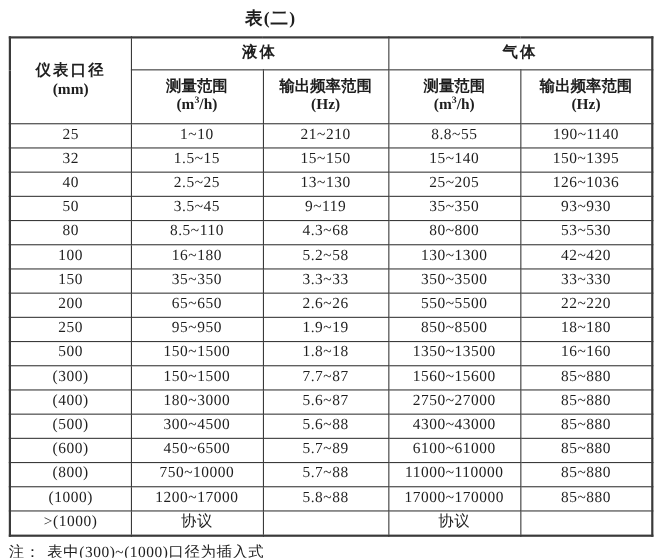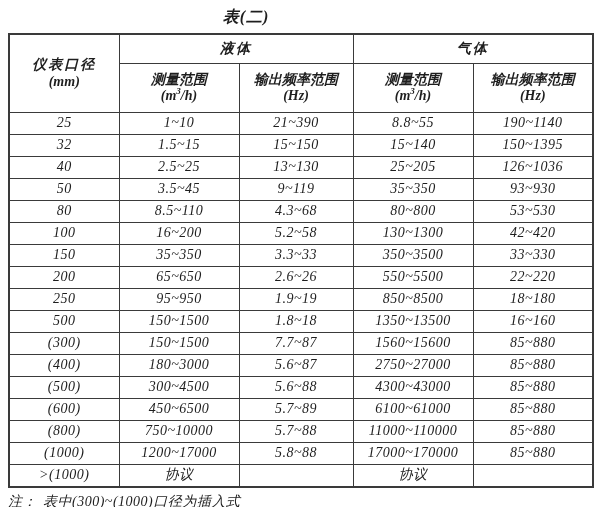--- a/index.html
+++ b/index.html
@@ -9,21 +9,20 @@
     width: 600px;
     height: 507px;
     font-family: "Liberation Serif", "DejaVu Serif", serif;
     color: #1e1e1e;
     overflow: hidden;
   }
   .page {
     width: 492px;
     height: 507px;
     position: relative;
-    font-style: italic;
   }
   .title {
     padding-top: 5px;
     height: 24px;
     display: flex;
     justify-content: center;
     align-items: center;
     gap: 34px;
     font-size: 16px;
     font-weight: bold;
@@ -100,21 +99,21 @@
         <th>
           <div>输出频率范围</div>
           <div class="unit">(Hz)</div>
         </th>
       </tr>
     </thead>
     <tbody>
         <tr>
           <td>25</td>
           <td>1~10</td>
-          <td>21~390</td>
+          <td>21~210</td>
           <td>8.8~55</td>
           <td>190~1140</td>
         </tr>
         <tr>
           <td>32</td>
           <td>1.5~15</td>
           <td>15~150</td>
           <td>15~140</td>
           <td>150~1395</td>
         </tr>
@@ -134,21 +133,21 @@
         </tr>
         <tr>
           <td>80</td>
           <td>8.5~110</td>
           <td>4.3~68</td>
           <td>80~800</td>
           <td>53~530</td>
         </tr>
         <tr>
           <td>100</td>
-          <td>16~200</td>
+          <td>16~180</td>
           <td>5.2~58</td>
           <td>130~1300</td>
           <td>42~420</td>
         </tr>
         <tr>
           <td>150</td>
           <td>35~350</td>
           <td>3.3~33</td>
           <td>350~3500</td>
           <td>33~330</td>

